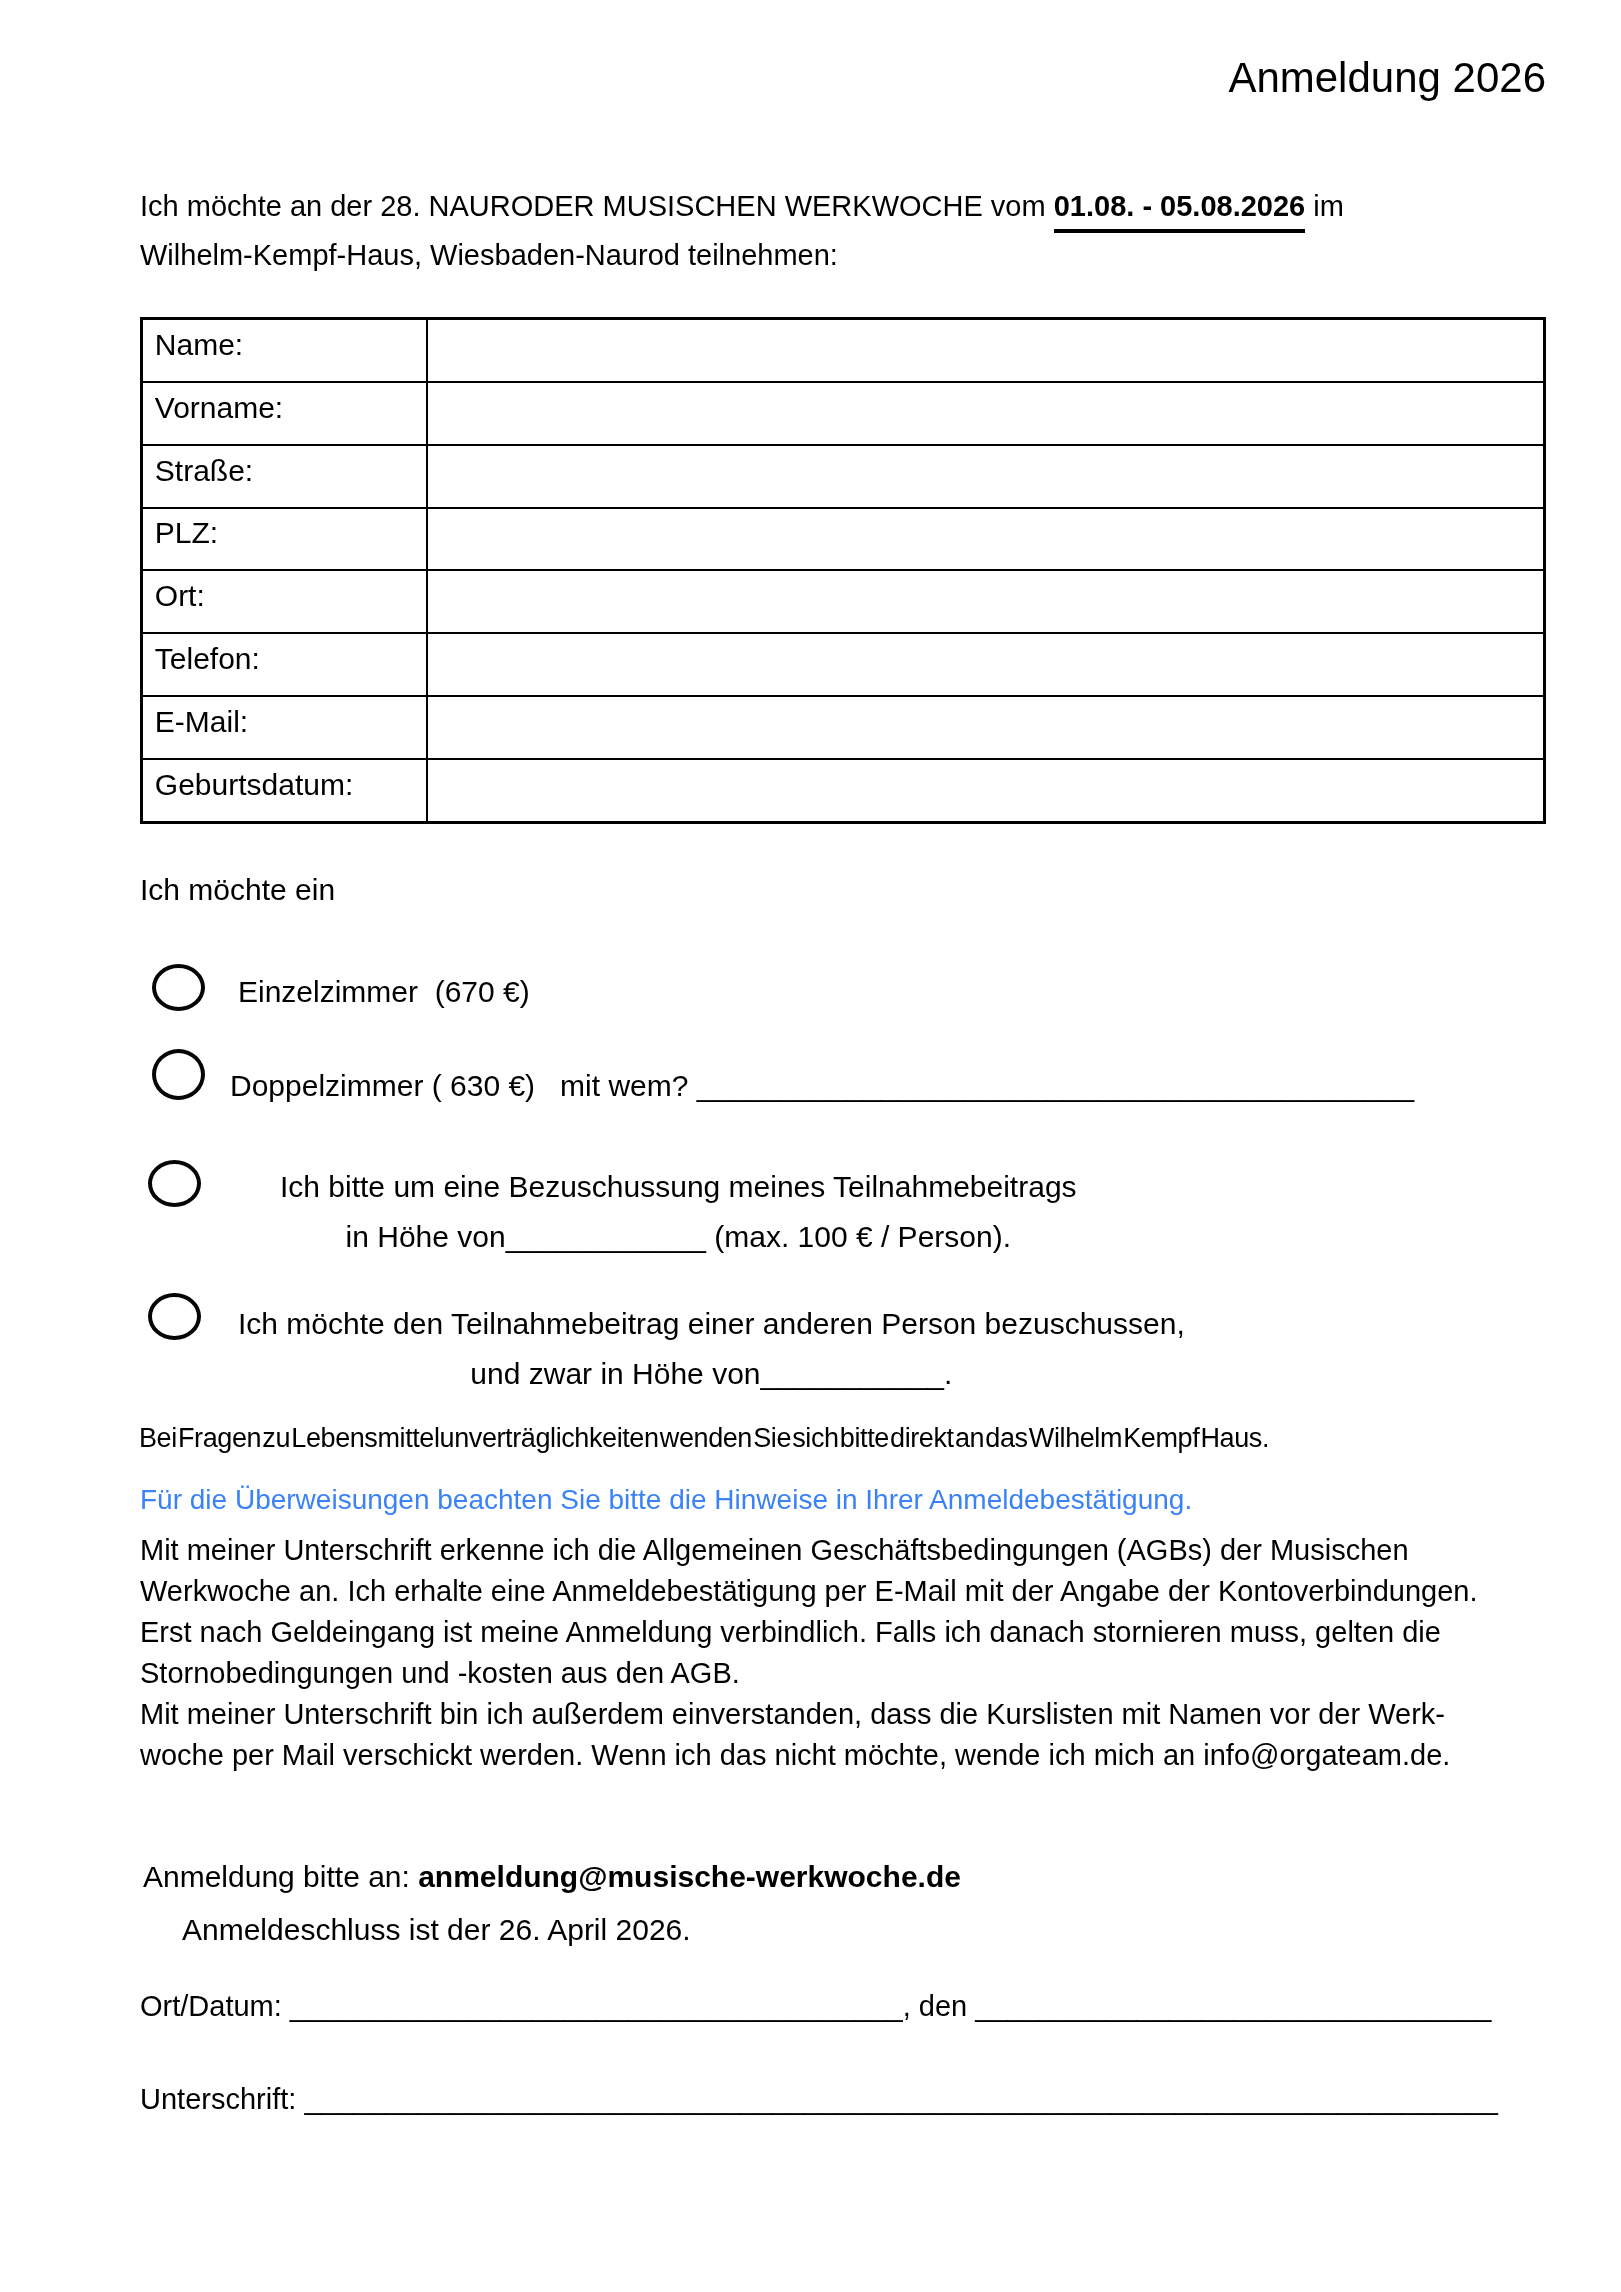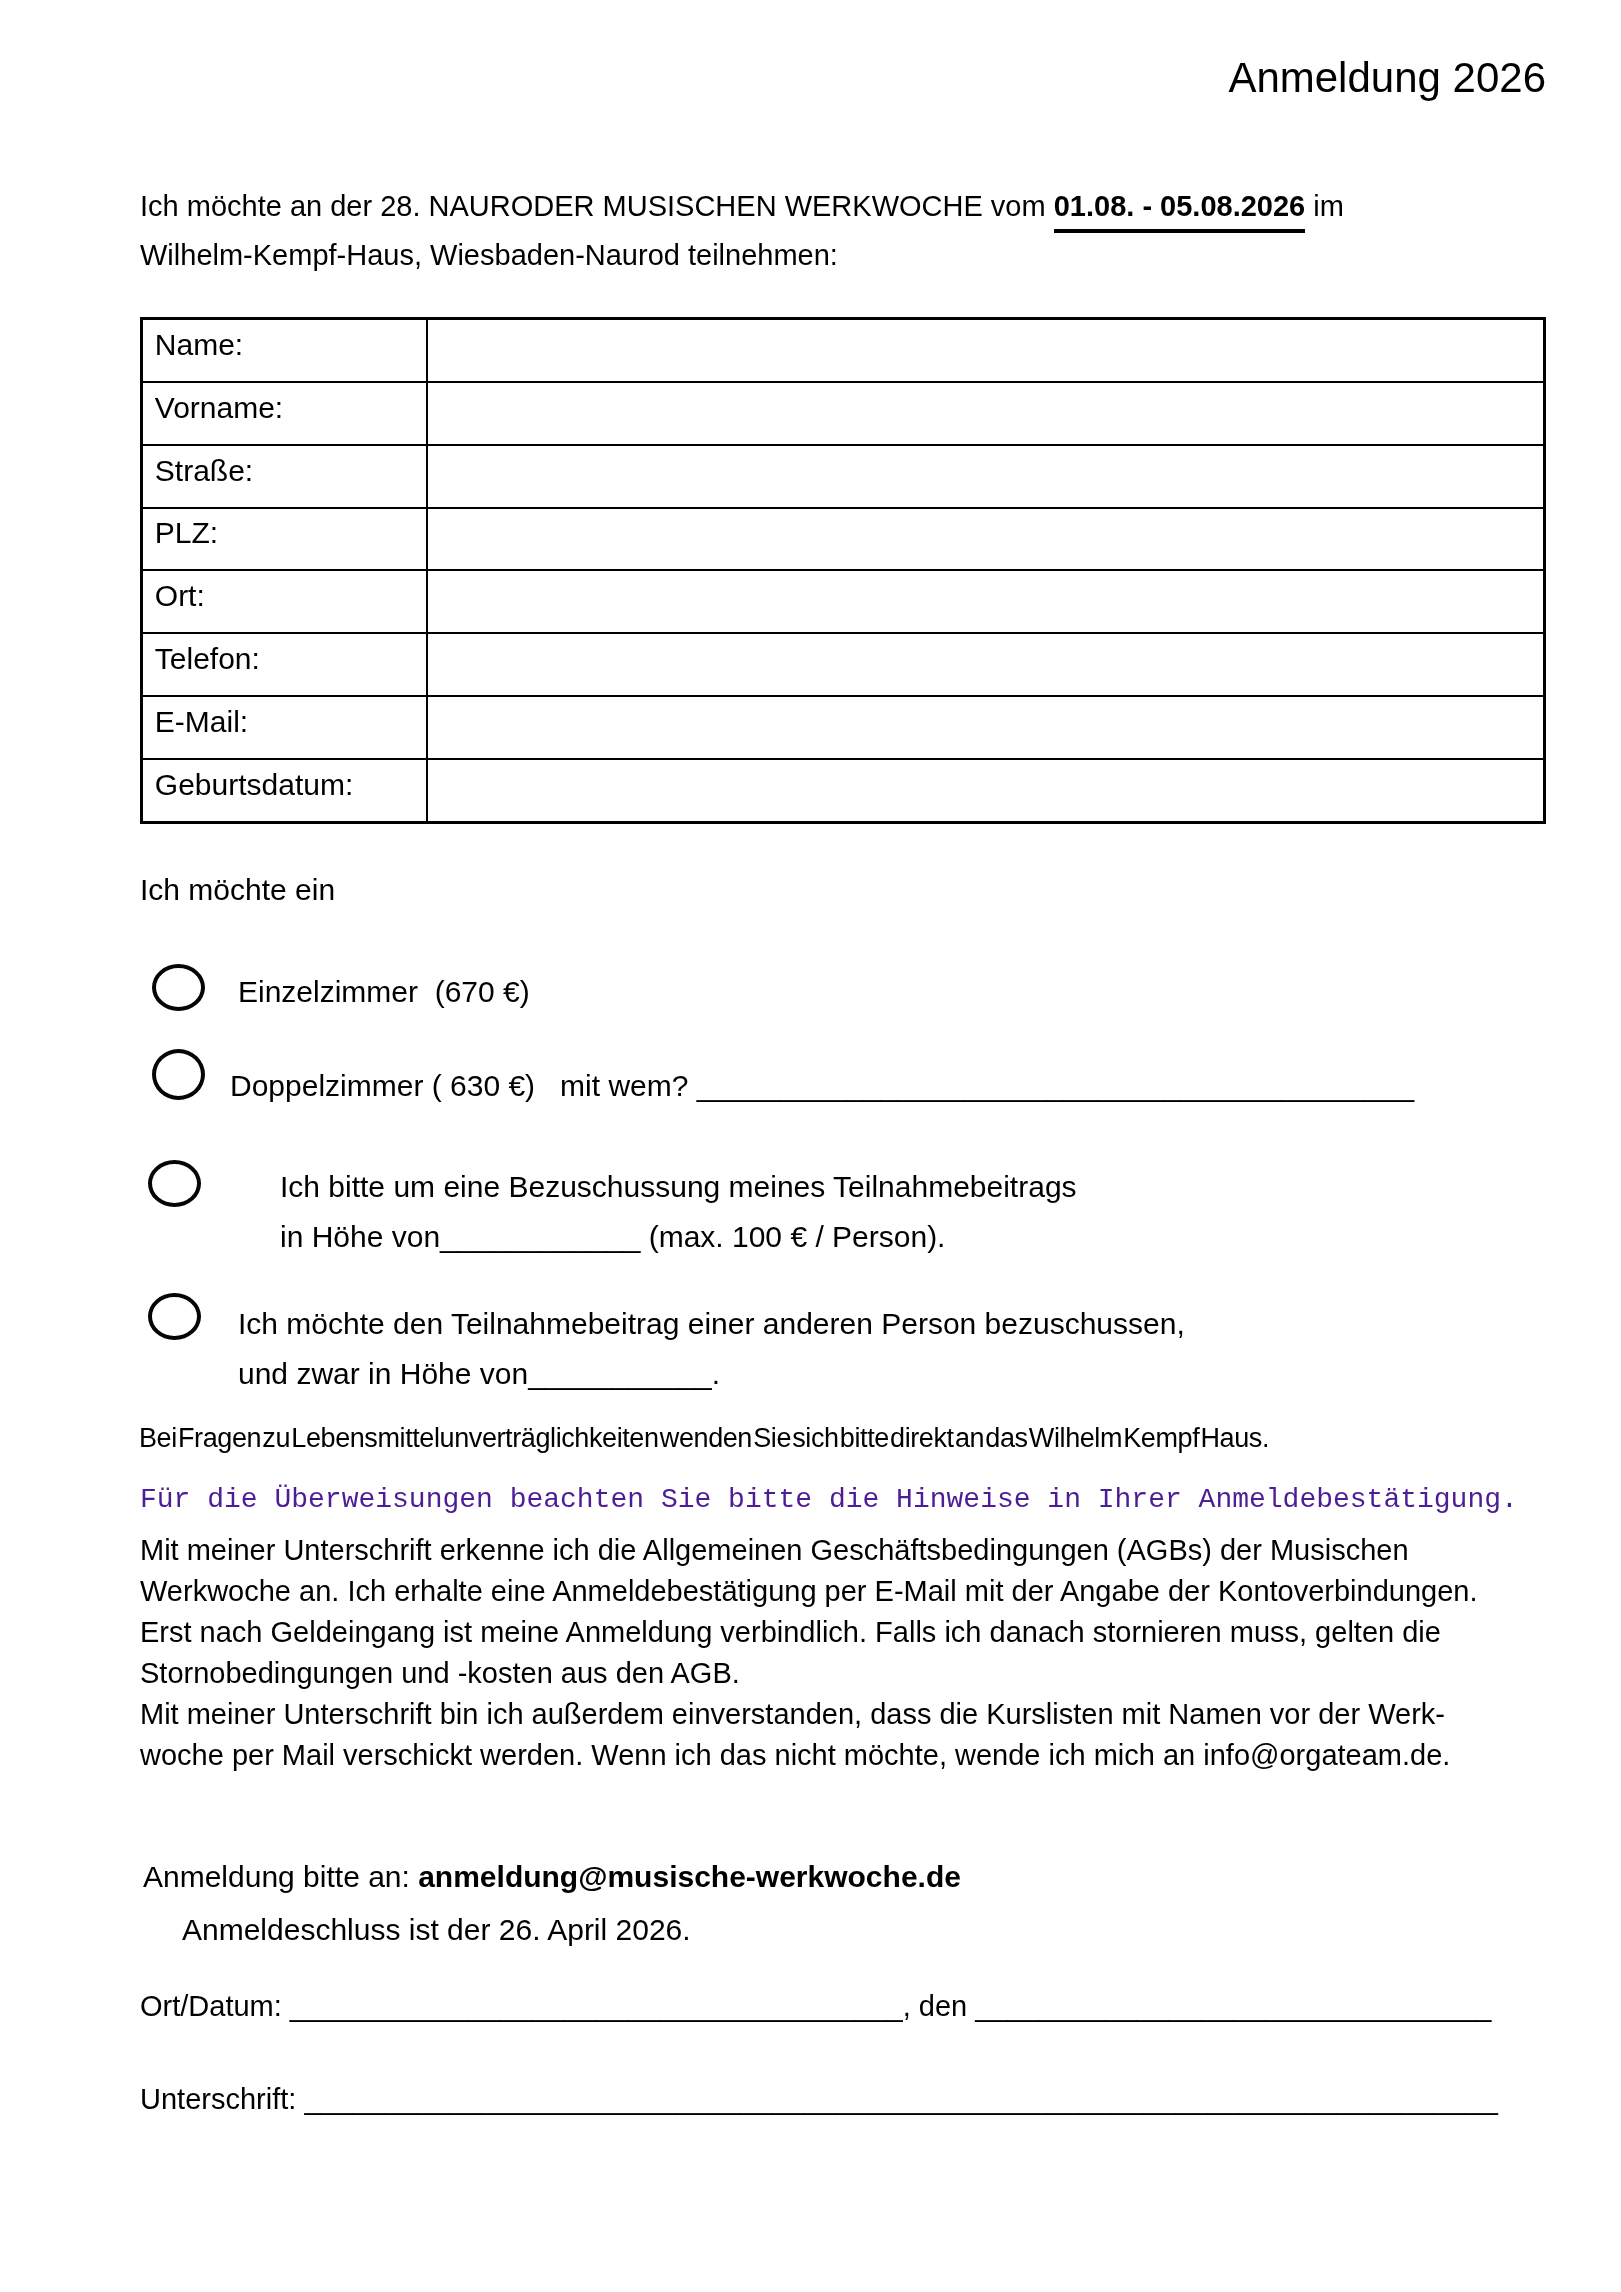--- a/index.html
+++ b/index.html
@@ -40,21 +40,21 @@
   }
   td.lbl{width:267px;}
   .section-heading{left:140px; top:873px; font-size:30px;}
   .radio{
     position:absolute;
     width:45px; height:39px;
     border:4.9px solid #050505;
     border-radius:50%;
     background:transparent;
   }
-  .opt-text{font-size:30px; line-height:50px;}
+  .opt-text{font-size:30px; line-height:50px;text-align:center;}
   .note{
     left:139px; top:1423px;
     font-size:27px;
     letter-spacing:-0.4px;
     word-spacing:-5.9px;
   }
   .red-note{left:140px; top:1484px; font-size:28px;}
   .terms{
     left:140px; top:1530px;
     font-size:29px; line-height:41px;
@@ -121,21 +121,21 @@
   <div class="abs opt-text pre" style="left:230px; top:1061px;"><span>Doppelzimmer ( 630 €)   mit wem? </span><span>___________________________________________</span></div>
 
   <div class="radio" style="left:148px; top:1160px;"></div>
   <div class="abs opt-text pre" style="left:236px; top:1162px;margin-left:44px;"><span>Ich bitte um eine Bezuschussung meines Teilnahmebeitrags</span><br><span>in Höhe von</span><span>____________</span><span> (max. 100 € / Person).</span></div>
 
   <div class="radio" style="left:148px; top:1293px;"></div>
   <div class="abs opt-text pre" style="left:238px; top:1299px;"><span>Ich möchte den Teilnahmebeitrag einer anderen Person bezuschussen,</span><br><span>und zwar in Höhe von</span><span>___________</span><span>.</span></div>
 
   <div class="abs note">Bei Fragen zu Lebensmittelunverträglichkeiten wenden Sie sich bitte direkt an das Wilhelm Kempf Haus.</div>
 
-  <div class="abs red-note" style="color: #4c1d95; font-family: Liberation Mono, monospace;">Für die Überweisungen beachten Sie bitte die Hinweise in Ihrer Anmeldebestätigung.</div>
+  <div class="abs red-note" style="color: #3b82f6;">Für die Überweisungen beachten Sie bitte die Hinweise in Ihrer Anmeldebestätigung.</div>
 
   <div class="abs terms">Mit meiner Unterschrift erkenne ich die Allgemeinen Geschäftsbedingungen (AGBs) der Musischen
 Werkwoche an. Ich erhalte eine Anmeldebestätigung per E-Mail mit der Angabe der Kontoverbindungen.
 Erst nach Geldeingang ist meine Anmeldung verbindlich. Falls ich danach stornieren muss, gelten die
 Stornobedingungen und -kosten aus den AGB.
 Mit meiner Unterschrift bin ich außerdem einverstanden, dass die Kurslisten mit Namen vor der Werk-
 woche per Mail verschickt werden. Wenn ich das nicht möchte, wende ich mich an info@orgateam.de.</div>
 
   <div class="abs contact pre"><span>Anmeldung bitte an: </span><span class="email">anmeldung@musische-werkwoche.de</span></div>
   <div class="abs deadline">Anmeldeschluss ist der 26. April 2026.</div>

